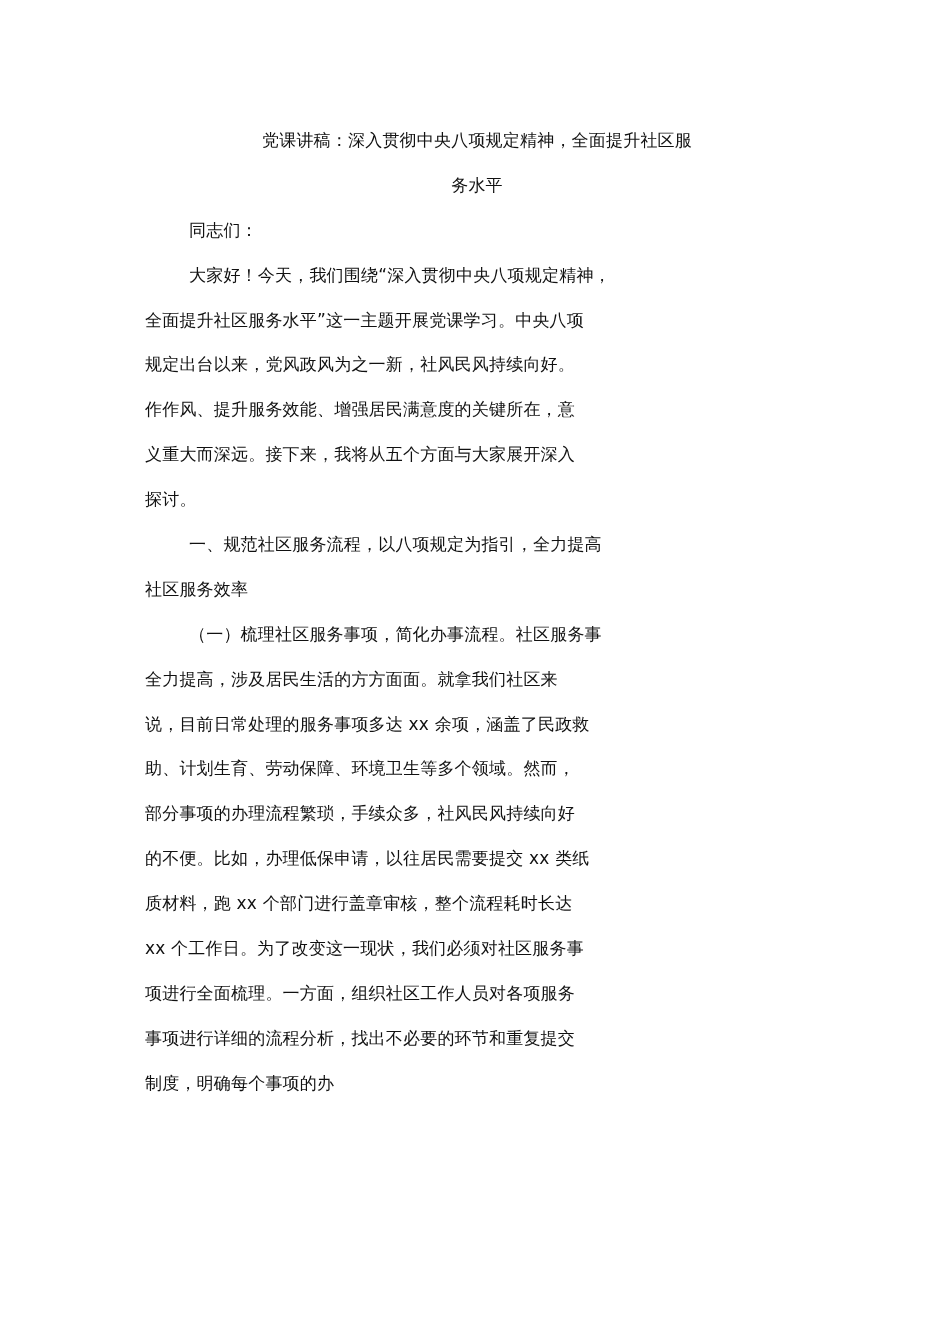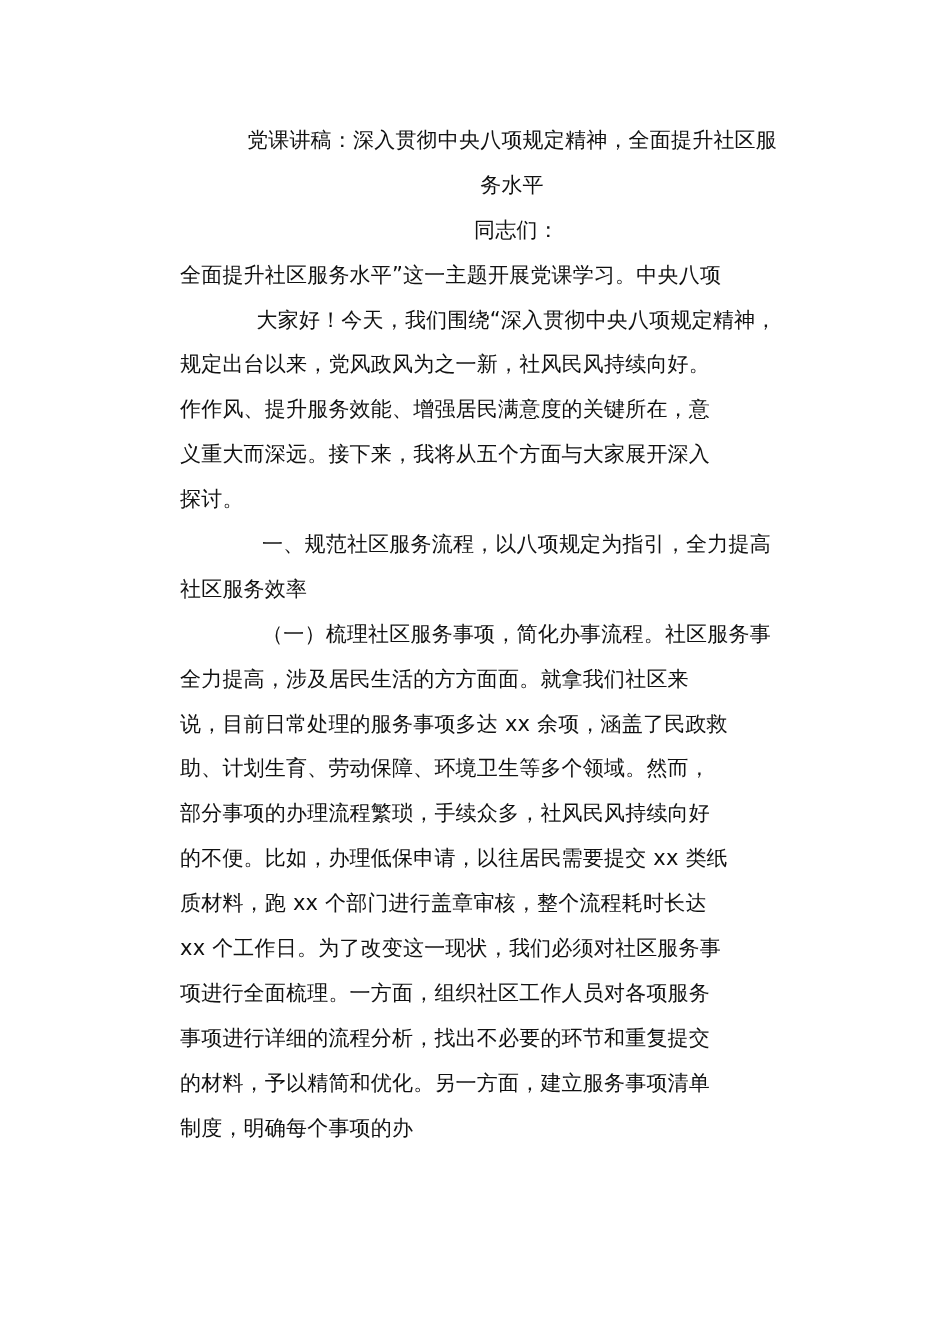--- a/index.html
+++ b/index.html
@@ -25,50 +25,48 @@
     }
     .content {
       position: absolute;
       left: 145px;
       top: 118px;
       width: 664px;
     }
     .line {
       height: 44.9px;
       line-height: 44.9px;
-      font-size: 21px;
+      font-size: 17px;
       white-space: nowrap;
       letter-spacing: 0.2px;
-      margin-left: 35px;
     }
     .title-line {
       text-align: center;
       width: 664px;
     }
     .indent {
       padding-left: 44px;
-      text-align: center;
     }
   </style>
 </head>
 <body>
 
 <div class="page">
   <div class="content">
 
     <div>
       <div class="line title-line">党课讲稿：深入贯彻中央八项规定精神，全面提升社区服</div>
       <div class="line title-line">务水平</div>
     </div>
 
     <div class="line indent">同志们：</div>
 
     <div>
+      <div class="line indent">大家好！今天，我们围绕“深入贯彻中央八项规定精神，</div>
       <div class="line">全面提升社区服务水平”这一主题开展党课学习。中央八项</div>
-      <div class="line indent">大家好！今天，我们围绕“深入贯彻中央八项规定精神，</div>
       <div class="line">规定出台以来，党风政风为之一新，社风民风持续向好。</div>
       <div class="line">作作风、提升服务效能、增强居民满意度的关键所在，意</div>
       <div class="line">义重大而深远。接下来，我将从五个方面与大家展开深入</div>
       <div class="line">探讨。</div>
     </div>
 
     <div>
       <div class="line indent">一、规范社区服务流程，以八项规定为指引，全力提高</div>
       <div class="line">社区服务效率</div>
     </div>
@@ -77,18 +75,17 @@
       <div class="line indent">（一）梳理社区服务事项，简化办事流程。社区服务事</div>
       <div class="line">全力提高，涉及居民生活的方方面面。就拿我们社区来</div>
       <div class="line">说，目前日常处理的服务事项多达 xx 余项，涵盖了民政救</div>
       <div class="line">助、计划生育、劳动保障、环境卫生等多个领域。然而，</div>
       <div class="line">部分事项的办理流程繁琐，手续众多，社风民风持续向好</div>
       <div class="line">的不便。比如，办理低保申请，以往居民需要提交 xx 类纸</div>
       <div class="line">质材料，跑 xx 个部门进行盖章审核，整个流程耗时长达</div>
       <div class="line">xx 个工作日。为了改变这一现状，我们必须对社区服务事</div>
       <div class="line">项进行全面梳理。一方面，组织社区工作人员对各项服务</div>
       <div class="line">事项进行详细的流程分析，找出不必要的环节和重复提交</div>
-      <div class="line">的材料，予以精简和优化。另一方面，建立服务事项清单</div>
       <div class="line">制度，明确每个事项的办</div>
     </div>
 
   </div>
 </div>
 
 </body></html>

